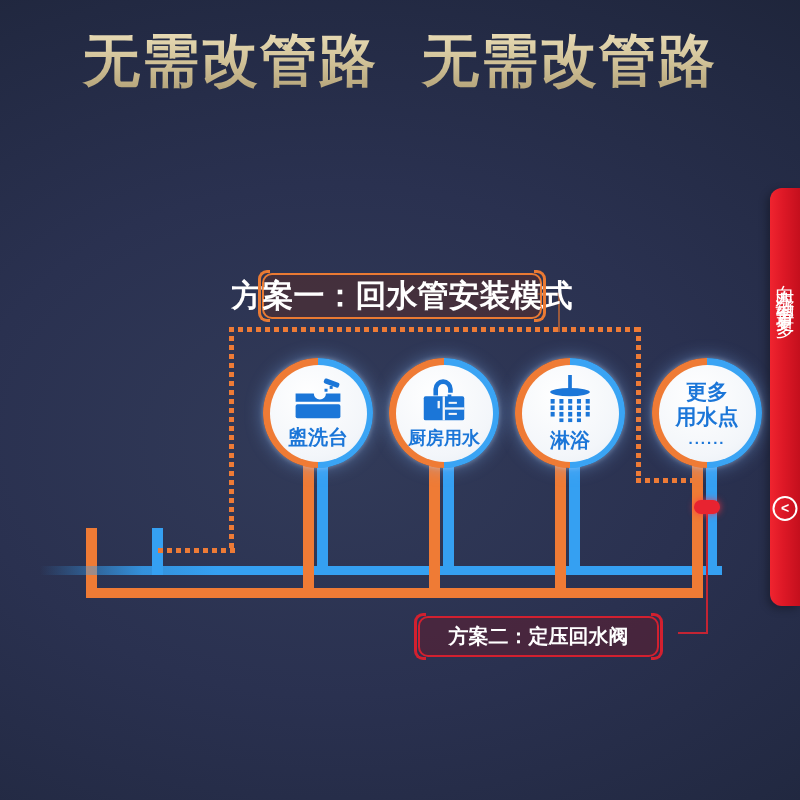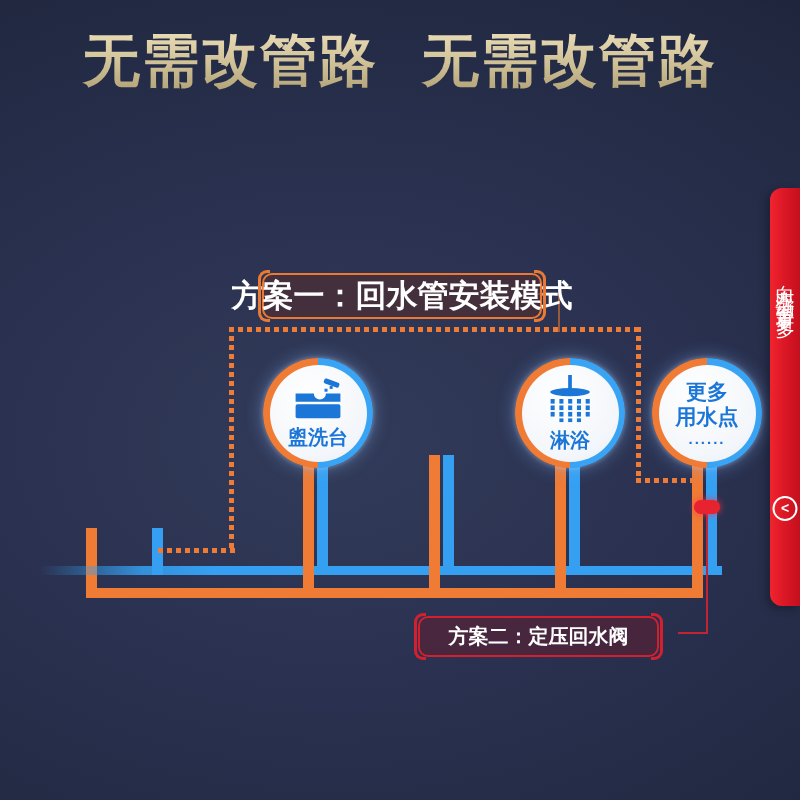--- a/index.html
+++ b/index.html
@@ -153,20 +153,39 @@
           <rect x="37" y="11" width="3.2" height="3.2"></rect>
           <rect x="42.5" y="8" width="3.2" height="3.2"></rect>
           <path d="M6 16 h19.5 a6.5 6.5 0 0 0 13 0 H54 v9 H6 z"></path>
           <rect x="6" y="27.5" width="48" height="15" rx="2"></rect>
         </g>
       </svg>
       <div class="wp-label">盥洗台</div>
     </div>
   </div>
 
+  <div class="wp" style="left:389px;">
+    <div class="wp-inner">
+      <svg width="56" height="46" viewBox="0 0 60 50">
+        <path d="M21 20 V13 a8 8 0 0 1 16 0 v4" fill="none" stroke="#1b76d8" stroke-width="5"></path>
+        <g fill="#1b76d8">
+          <rect x="34" y="19" width="4" height="4"></rect>
+          <rect x="8" y="21" width="44" height="26" rx="2"></rect>
+        </g>
+        <g fill="#f3f6fa">
+          <rect x="28.5" y="21" width="2.5" height="26"></rect>
+          <rect x="31" y="33" width="21" height="2.5"></rect>
+          <rect x="23" y="26" width="2.5" height="8"></rect>
+          <rect x="35" y="27" width="9" height="2.2"></rect>
+          <rect x="35" y="39" width="9" height="2.2"></rect>
+        </g>
+      </svg>
+      <div class="wp-label small">厨房用水</div>
+    </div>
+  </div>
 
   <div class="wp" style="left:515px;align-items:center;">
     <div class="wp-inner">
       <svg width="56" height="48" viewBox="0 0 60 52">
         <g fill="#1b76d8">
           <rect x="28" y="0" width="4" height="16"></rect>
           <ellipse cx="30" cy="18.5" rx="21.5" ry="4.5"></ellipse>
           <rect x="9" y="26" width="4.4" height="5"></rect>
             <rect x="18.5" y="26" width="4.4" height="5"></rect>
             <rect x="28" y="26" width="4.4" height="5"></rect>

